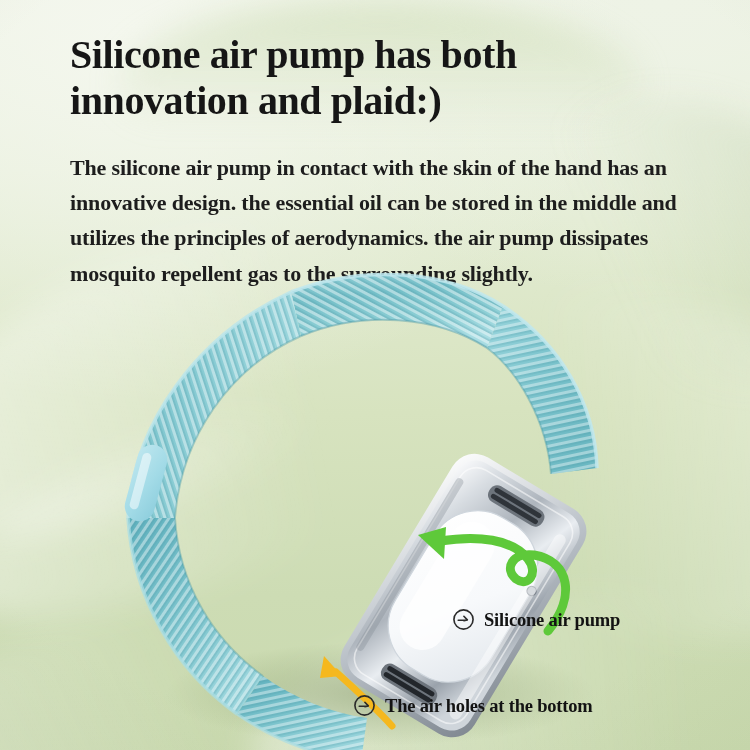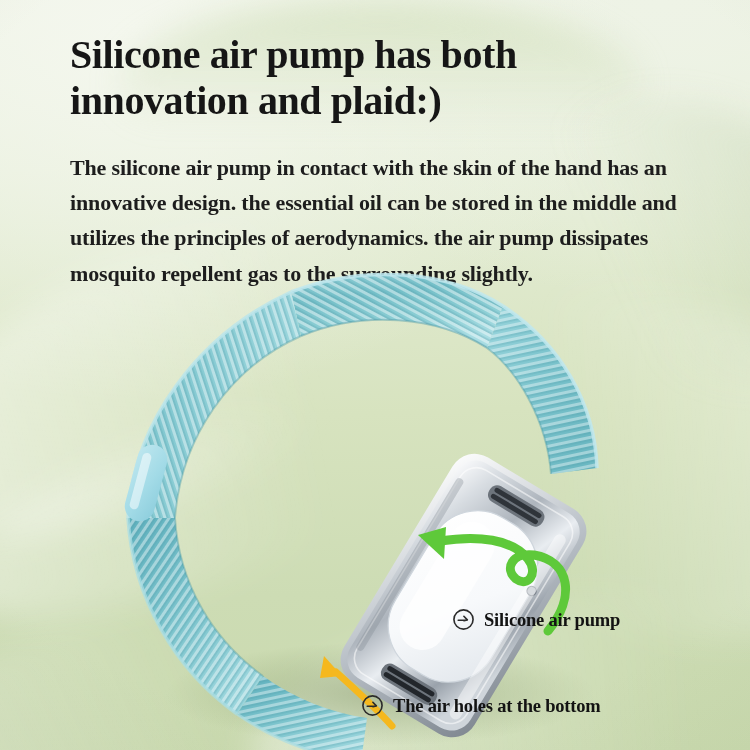--- a/index.html
+++ b/index.html
@@ -52,21 +52,21 @@
   
   #bracelet{position:absolute;left:95px;top:262px;width:560px;height:470px;}
   #bracelet svg{width:100%;height:100%;display:block;overflow:visible;}
 
   
   .callout{position:absolute;display:flex;align-items:flex-end;gap:9px;}
   .callout-ico{width:23px;height:23px;flex:0 0 auto;display:block;}
   .callout-label{font-size:18.5px;font-weight:700;color:#131313;
     letter-spacing:-.2px;white-space:nowrap;}
   #callout-pump{left:452px;top:608px;}
-  #callout-holes{left:361px;top:694px;}
+  #callout-holes{left:353px;top:694px;}
 
   .arrow-layer{position:absolute;inset:0;pointer-events:none;}
   .arrow-layer svg{position:absolute;overflow:visible;}
 </style>
 </head>
 <body>
 
 <div id="card">
 
   <div class="bg-base"></div>

